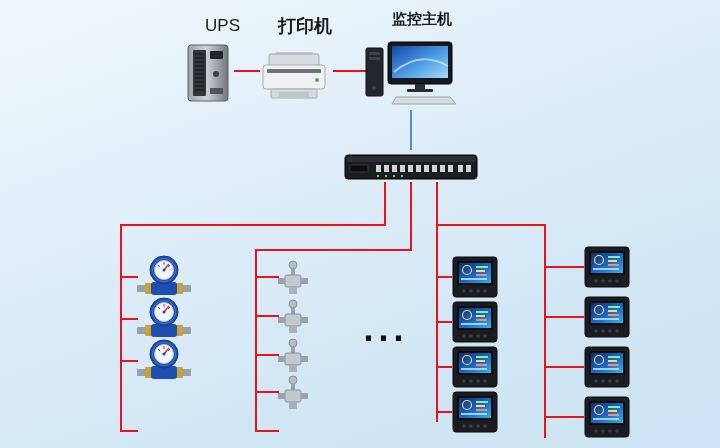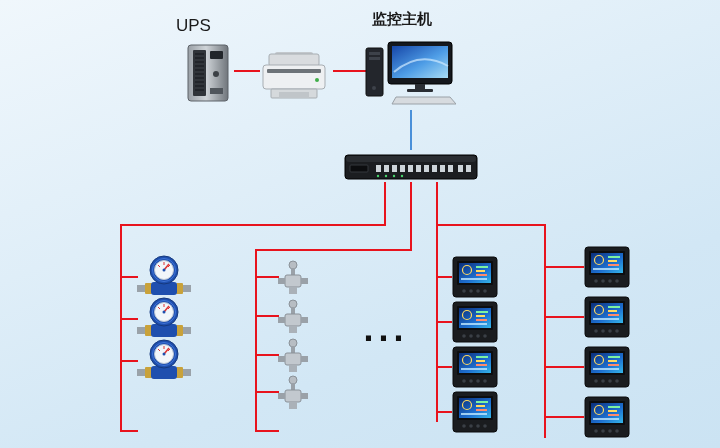--- a/index.html
+++ b/index.html
@@ -13,21 +13,21 @@
   body{font-family:"Liberation Sans","DejaVu Sans",sans-serif;}
   .stage{
     position:relative;width:720px;height:448px;overflow:hidden;
     background:linear-gradient(160deg,var(--background_top) 0%,var(--background_bottom) 70%,#cbe3f3 100%);
   }
   .hl,.vl{position:absolute;background:var(--line);}
   .hl{height:2px;}
   .vl{width:2px;}
   .bluelink{position:absolute;background:var(--link);width:2px;}
   .lbl{
-    position:absolute;color:var(--label_text);text-align:left;
+    position:absolute;color:var(--label_text);text-align:right;
     font-weight:600;white-space:nowrap;
   }
   .lbl.ups{font-weight:500;}
   .dev{position:absolute;display:block;}
   .ellipsis{
     position:absolute;color:#111;font-weight:bold;font-size:36px;
     letter-spacing:5px;line-height:34px;text-align:center;
   }
 </style>
 </head>
@@ -147,20 +147,21 @@
         <circle cx="26" cy="35" r="1.8"></circle>
           <circle cx="33" cy="35" r="1.8"></circle>
       </g>
     </symbol>
   </defs>
 </svg>
 
 <div class="stage">
 
   <div class="lbl ups" style="left:176px;top:16px;width:64px;font-size:17px;">UPS</div>
+  <div class="lbl" style="left:256px;top:14px;width:76px;font-size:18px;">打印机</div>
   <div class="lbl" style="left:372px;top:10px;width:80px;font-size:15px;">监控主机</div>
   <div class="ellipsis" style="left:346px;top:312px;width:80px;">...</div>
 
   <div class="hl" style="left:234px;top:70px;width:26px;"></div>
   <div class="hl" style="left:333px;top:70px;width:33px;"></div>
   <div class="bluelink" style="left:410px;top:110px;height:40px;"></div>
 
   <div class="vl" style="left:384px;top:182px;height:44px;"></div>
   <div class="vl" style="left:410px;top:182px;height:69px;"></div>
   <div class="vl" style="left:436px;top:182px;height:240px;"></div>

